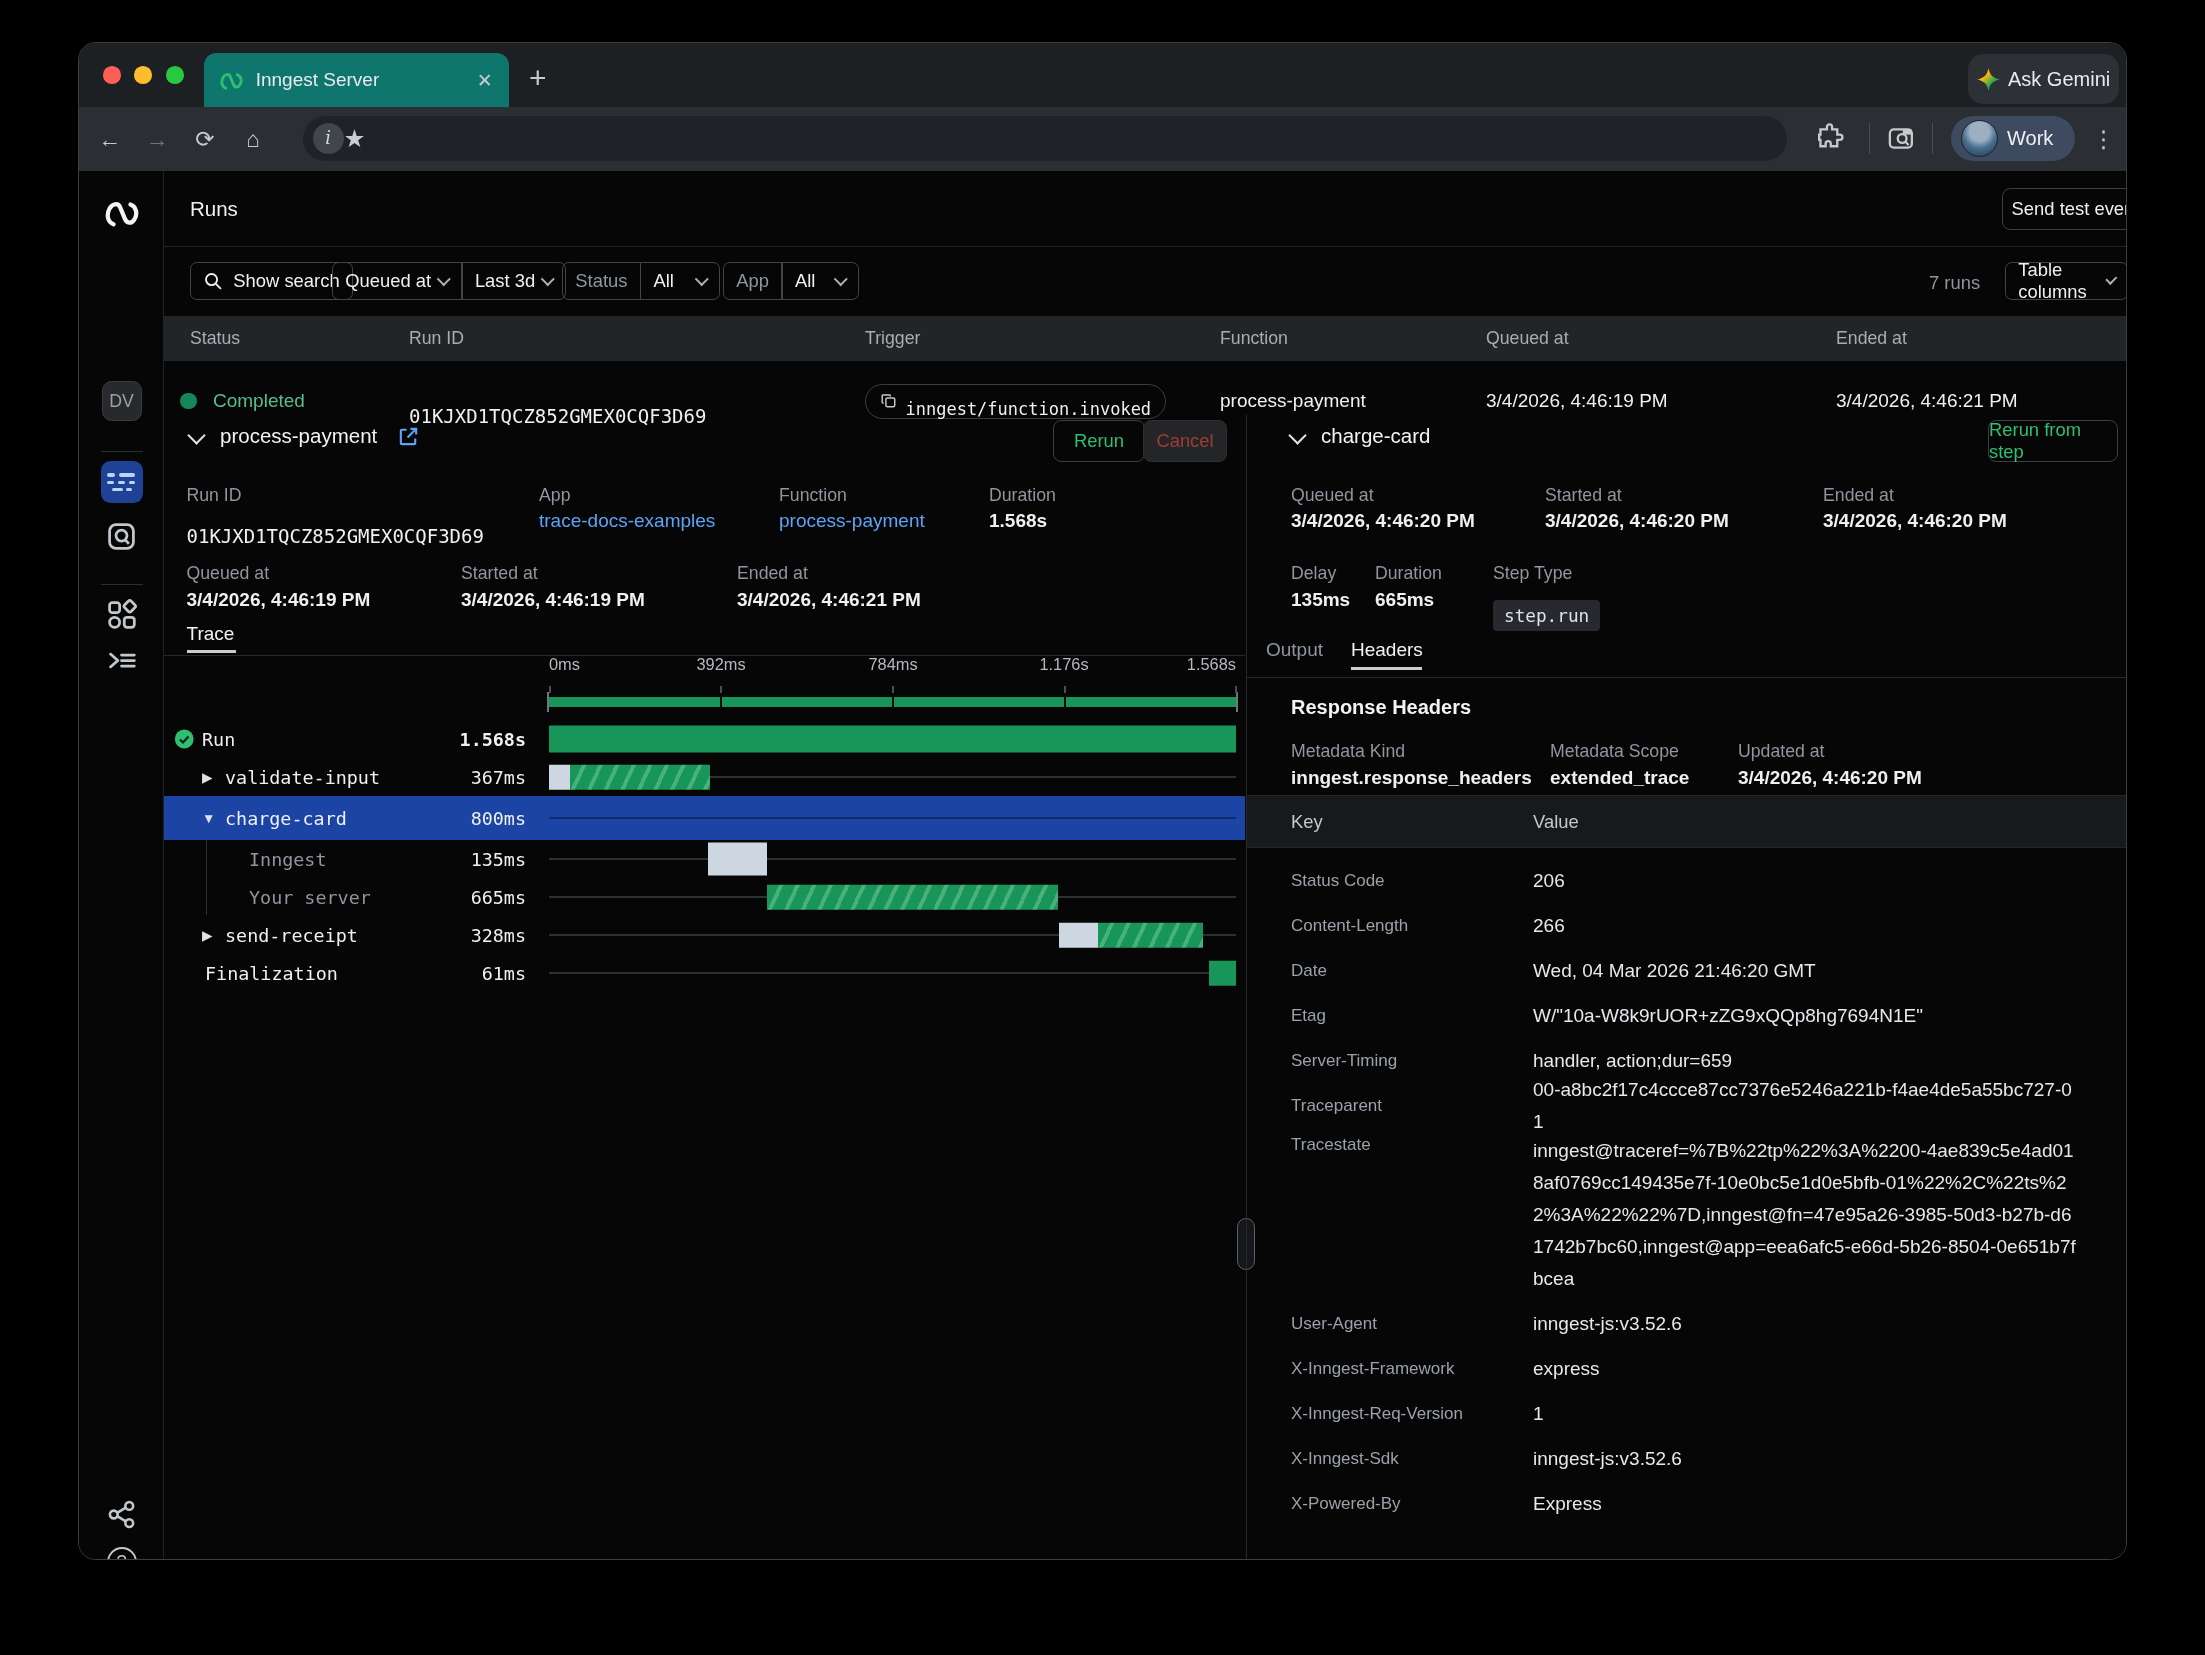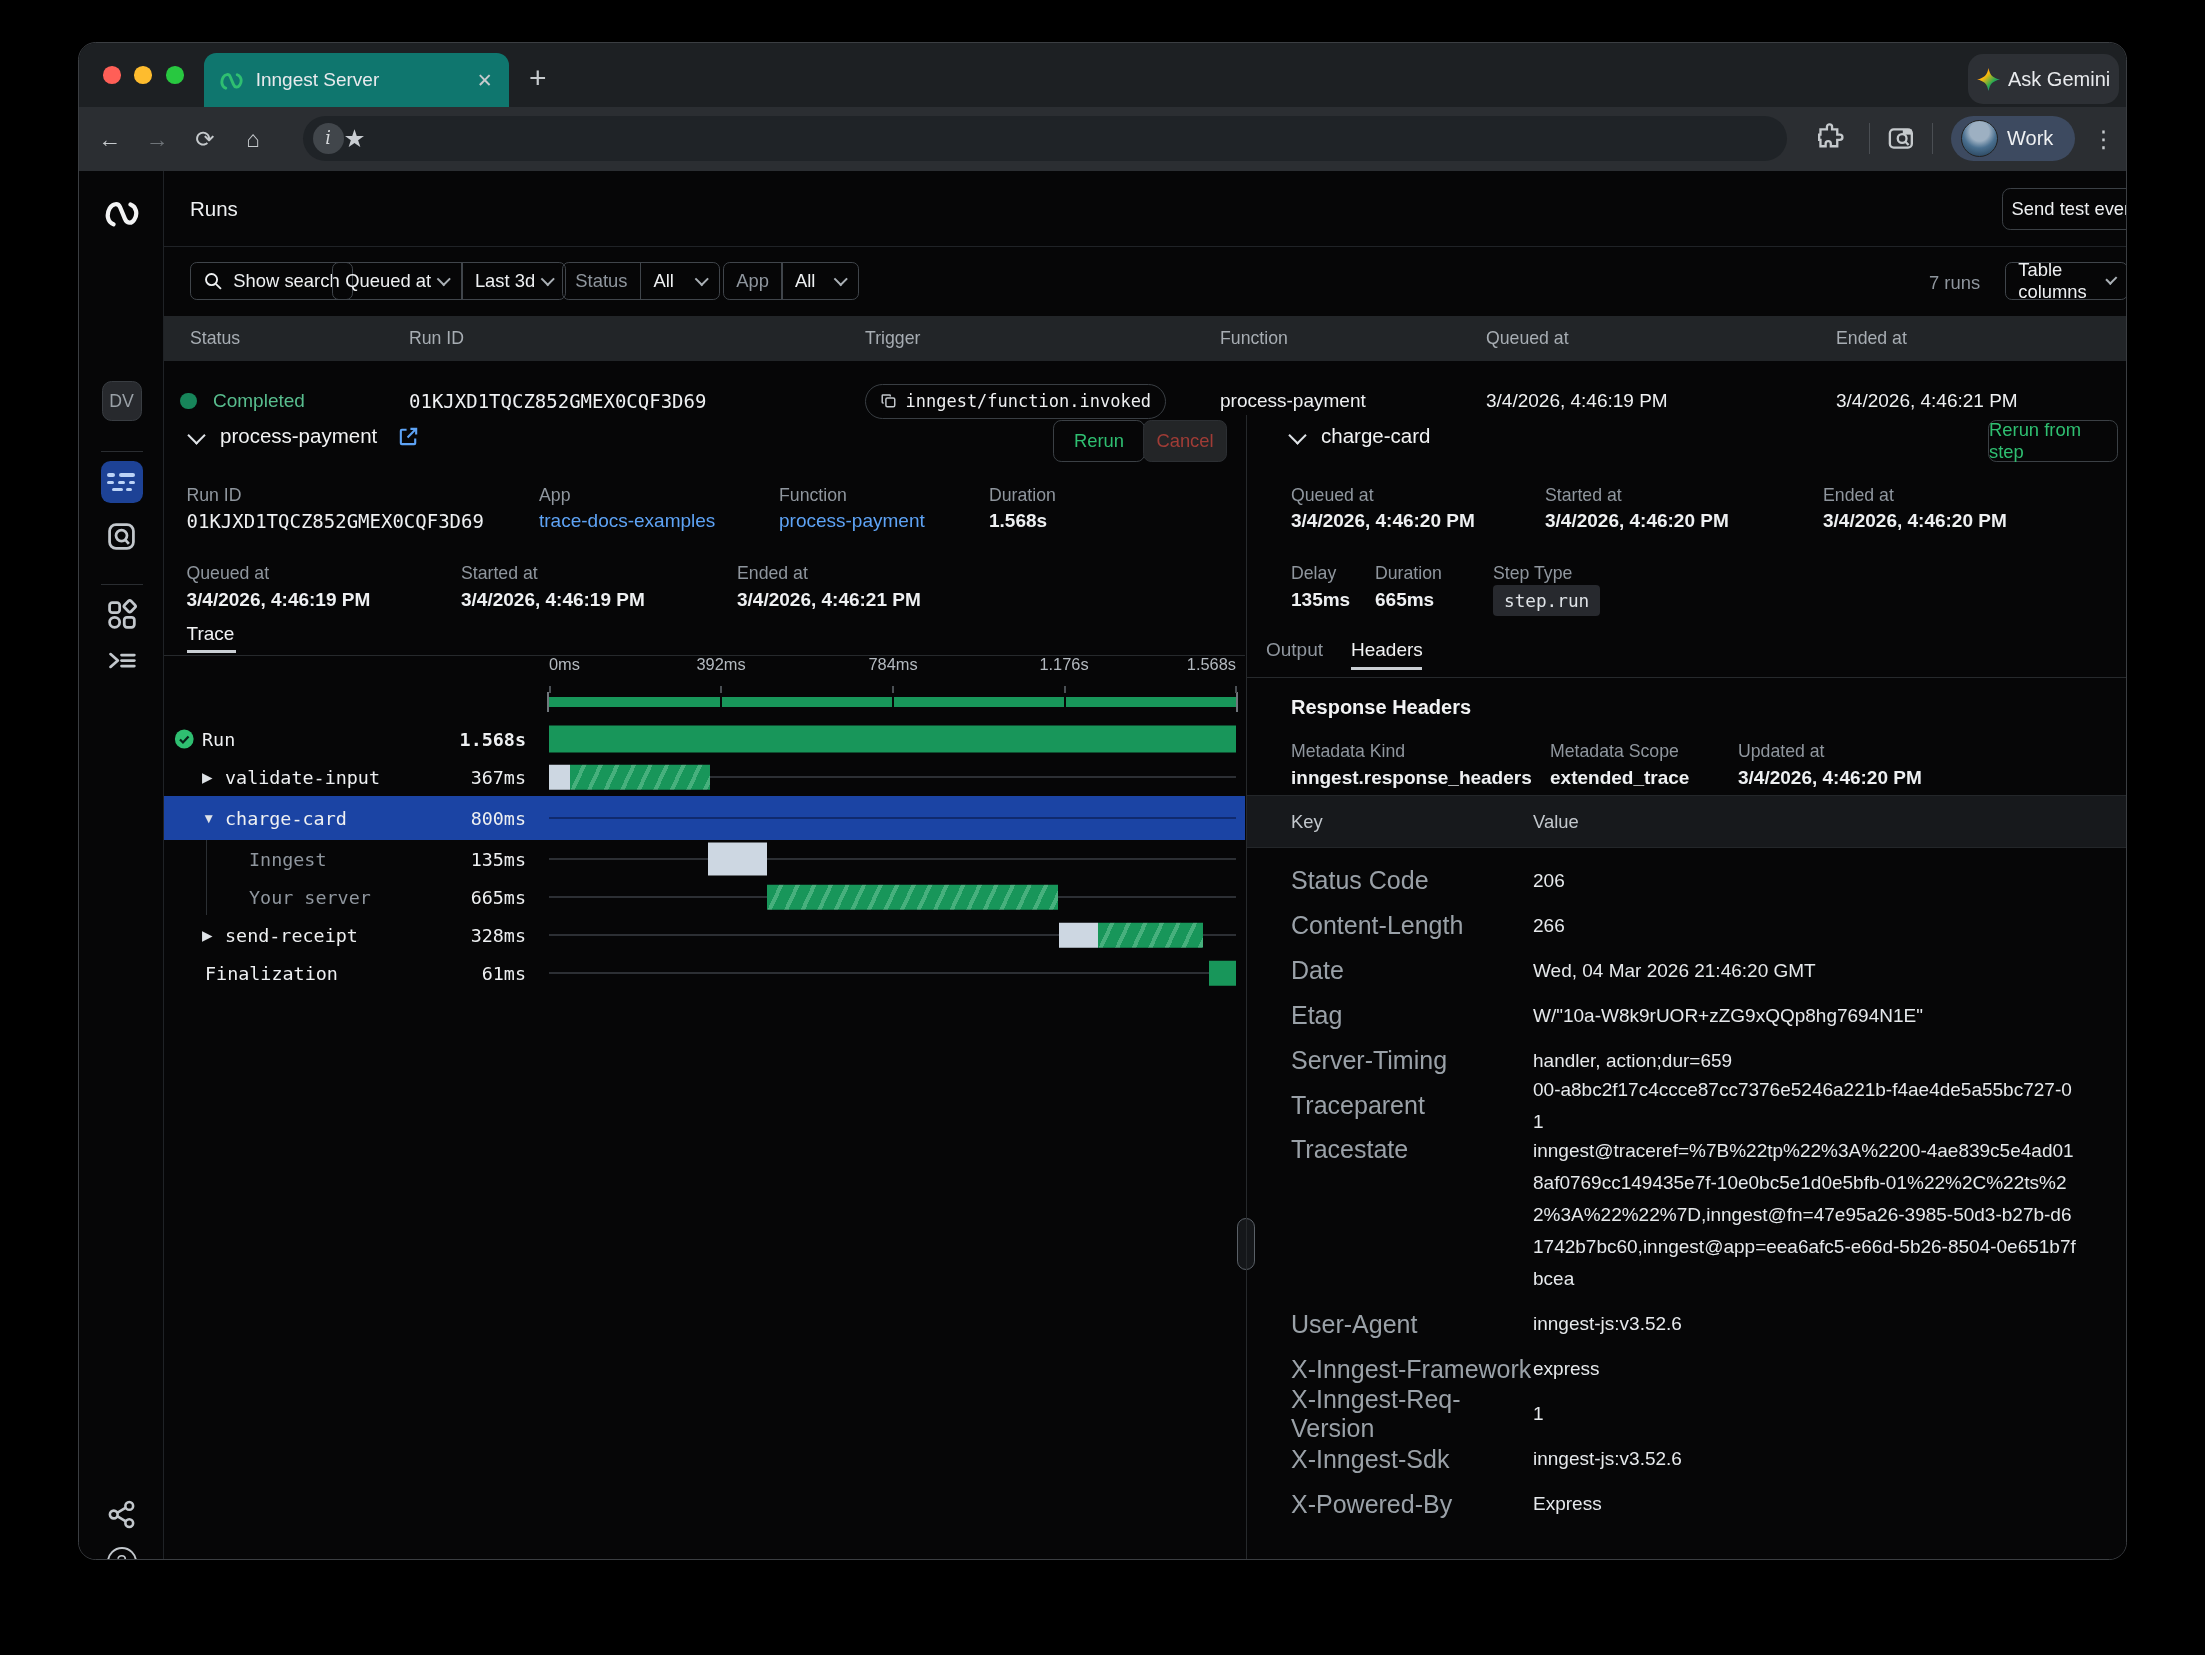--- a/index.html
+++ b/index.html
@@ -42,21 +42,21 @@
   .chip{position:absolute;top:15px;height:38px;border:1.4px solid #40454b;border-radius:6.8px;display:flex;align-items:center;box-sizing:border-box;color:#eef0f2;font-size:18.4px;}
   .chip .seg{display:flex;align-items:center;padding:0 12.3px;height:100%;}
   .chip .segdiv{width:1.4px;height:100%;background:#40454b;}
   .muted{color:#8f969e;}
   .chev{width:7.5px;height:7.5px;border-right:2px solid #aab0b6;border-bottom:2px solid #aab0b6;transform:rotate(45deg);margin-left:8.2px;margin-top:-4.1px;display:inline-block;}
   
   .thead{position:absolute;left:85px;top:145px;width:1964px;height:45px;background:#222528;color:#a7adb3;font-size:17.7px;}
   .thead span{position:absolute;top:12.3px;}
   .trow{position:absolute;left:85px;top:203px;width:1964px;height:55px;font-size:19px;color:#eef0f2;}
   .dot{position:absolute;left:16.4px;top:19px;width:16.4px;height:16.4px;border-radius:50%;background:#17855a;}
-  .mono{font-family:"DejaVu Sans Mono",monospace;}
+  .mono{font-family:"DejaVu Sans Mono",monospace;margin-top:15px;}
   .badge{position:absolute;left:701px;top:9.5px;height:35px;border:1.4px solid #393e43;border-radius:17.7px;display:flex;align-items:center;padding:0 13.6px;gap:8.2px;box-sizing:border-box;}
   
   .lpanel{position:absolute;left:85px;top:244px;width:1081px;height:1146px;}
   .rpanel{position:absolute;left:1167px;top:244px;width:882px;height:1146px;border-left:1.4px solid #26292c;box-sizing:border-box;}
   .chevbig{width:11px;height:11px;border-right:2.4px solid #dfe3e7;border-bottom:2.4px solid #dfe3e7;transform:rotate(45deg);display:inline-block;}
   .lbl{color:#8f969e;font-size:17.7px;position:absolute;}
   .val{color:#eef0f2;font-size:19px;font-weight:bold;position:absolute;}
   .link{color:#5ea3f5;font-weight:normal;}
   .tabu{position:absolute;font-size:19px;}
   
@@ -68,21 +68,21 @@
   .trace-row .seg{position:absolute;top:50%;transform:translateY(-50%);}
   .seg-solid{background:#18965a;}
   .seg-exec{background:repeating-linear-gradient(115deg,#18965a 0px,#18965a 11px,#47b07d 11px,#47b07d 15px);}
   .seg-delay{background:#cdd7e2;}
   .rowsel{background:#1b44a4;}
   .rowsel .guide{background:#102a6e;}
   .tri{position:absolute;left:38px;top:50%;transform:translateY(-50%);color:#dfe3e7;font-size:13.6px;}
   
   .kvband{position:absolute;left:0;top:380px;width:882px;height:53px;background:#17191c;border-top:1.4px solid #232629;border-bottom:1.4px solid #232629;box-sizing:border-box;}
   .kvrow{display:flex;align-items:center;height:45px;}
-  .kvrow .k{width:242px;flex:none;color:#9aa1a8;font-size:25px;padding-left:44px;}
+  .kvrow .k{width:242px;flex:none;color:#9aa1a8;font-size:17px;padding-left:44px;}
   .kvrow .v{color:#e6e9ec;font-size:19px;width:546px;word-break:break-all;line-height:32px;}
   .minitick{position:absolute;width:2px;height:6.8px;background:#4a4f54;top:271px;}
 </style>
 </head>
 <body>
 
 <div class="window">
 
   <div class="tabstrip">
     <span class="light" style="left:24px;background:#ff5f57;"></span>

